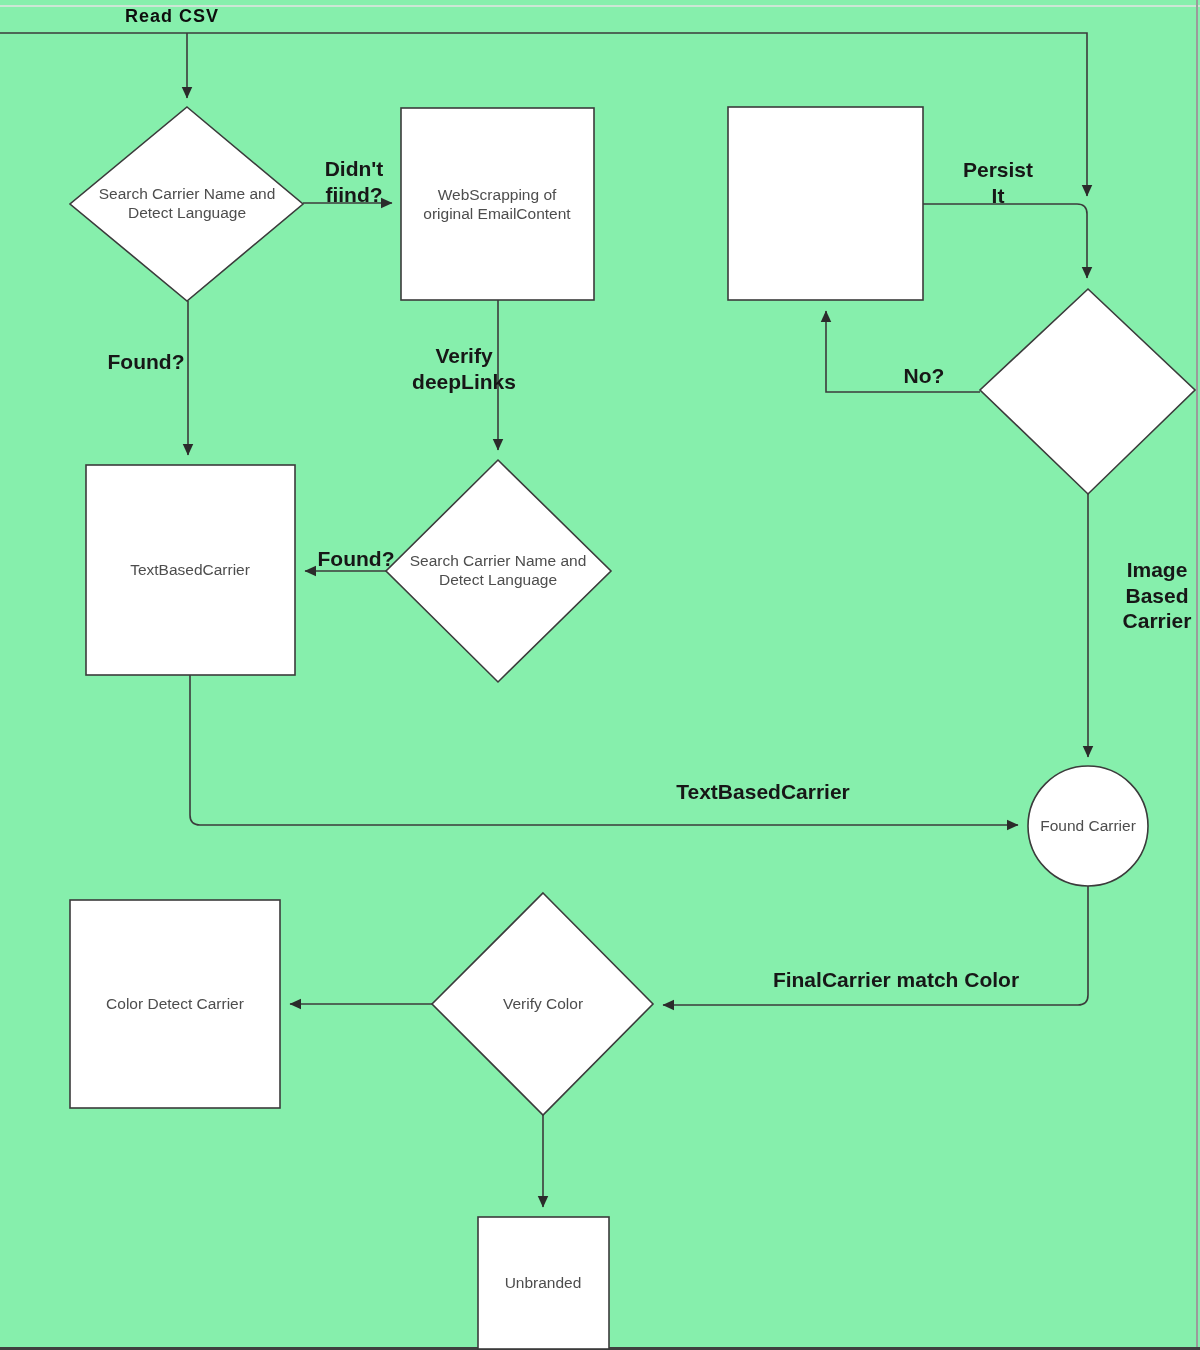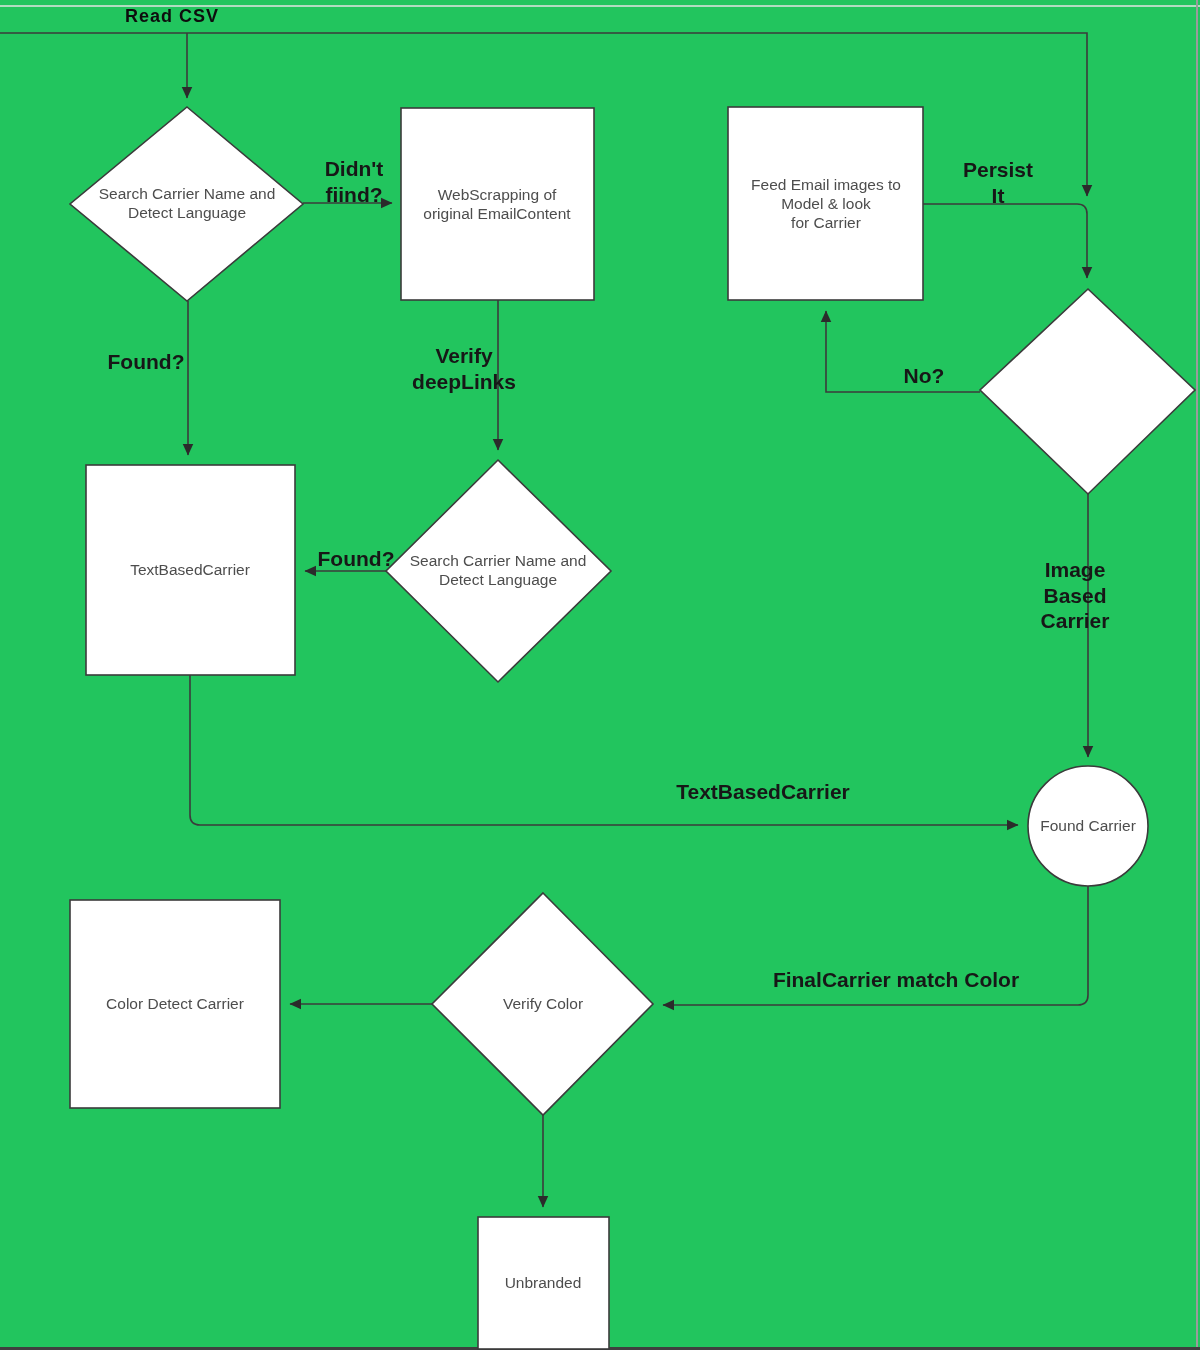--- a/index.html
+++ b/index.html
@@ -1,19 +1,19 @@
 <!DOCTYPE html>
 <html><head>
 <meta charset="utf-8">
 <style>
   html,body{margin:0;padding:0;background:#f5f5f5;}
   .canvas{
     position:relative;
     width:1200px;height:1350px;
-    background:#22c55e;
+    background:#86efac;
     overflow:hidden;
     font-family:"Liberation Sans", sans-serif;
   }
   .canvas svg{position:absolute;left:0;top:0;}
   .lbl{
     position:absolute;
     transform:translate(-50%,-50%);
     white-space:pre-line;
     text-align:center;
     line-height:1.22;
@@ -85,33 +85,30 @@
   <div class="lbl title-lbl" style="left:172px;top:17px;">Read CSV</div>
   <div class="lbl edge-lbl" style="left:354px;top:182px;">Didn't
 fiind?</div>
   <div class="lbl edge-lbl" style="left:146px;top:362px;">Found?</div>
   <div class="lbl edge-lbl" style="left:464px;top:369px;">Verify
 deepLinks</div>
   <div class="lbl edge-lbl" style="left:356px;top:559px;">Found?</div>
   <div class="lbl edge-lbl" style="left:998px;top:183px;">Persist
 It</div>
   <div class="lbl edge-lbl" style="left:924px;top:376px;">No?</div>
-  <div class="lbl edge-lbl" style="left:1075px;top:595px;">Image
+  <div class="lbl edge-lbl" style="left:1157px;top:595px;">Image
 Based
 Carrier</div>
   <div class="lbl edge-lbl" style="left:763px;top:792px;">TextBasedCarrier</div>
   <div class="lbl edge-lbl" style="left:896px;top:980px;">FinalCarrier match Color</div>
 
   <div class="lbl node-lbl" style="left:187px;top:204px;width:240px;">Search Carrier Name and
 Detect Language</div>
   <div class="lbl node-lbl" style="left:497px;top:205px;width:185px;">WebScrapping of
 original EmailContent</div>
-  <div class="lbl node-lbl" style="left:826px;top:204px;width:185px;">Feed Email images to
-Model &amp; look
-for Carrier</div>
   <div class="lbl node-lbl" style="left:190px;top:570px;width:200px;">TextBasedCarrier</div>
   <div class="lbl node-lbl" style="left:498px;top:571px;width:240px;">Search Carrier Name and
 Detect Language</div>
   <div class="lbl node-lbl" style="left:1088px;top:826px;width:125px;">Found Carrier</div>
   <div class="lbl node-lbl" style="left:543px;top:1004px;width:140px;">Verify Color</div>
   <div class="lbl node-lbl" style="left:175px;top:1004px;width:200px;">Color Detect Carrier</div>
   <div class="lbl node-lbl" style="left:543px;top:1283px;width:125px;">Unbranded</div>
 
 </div>
 

